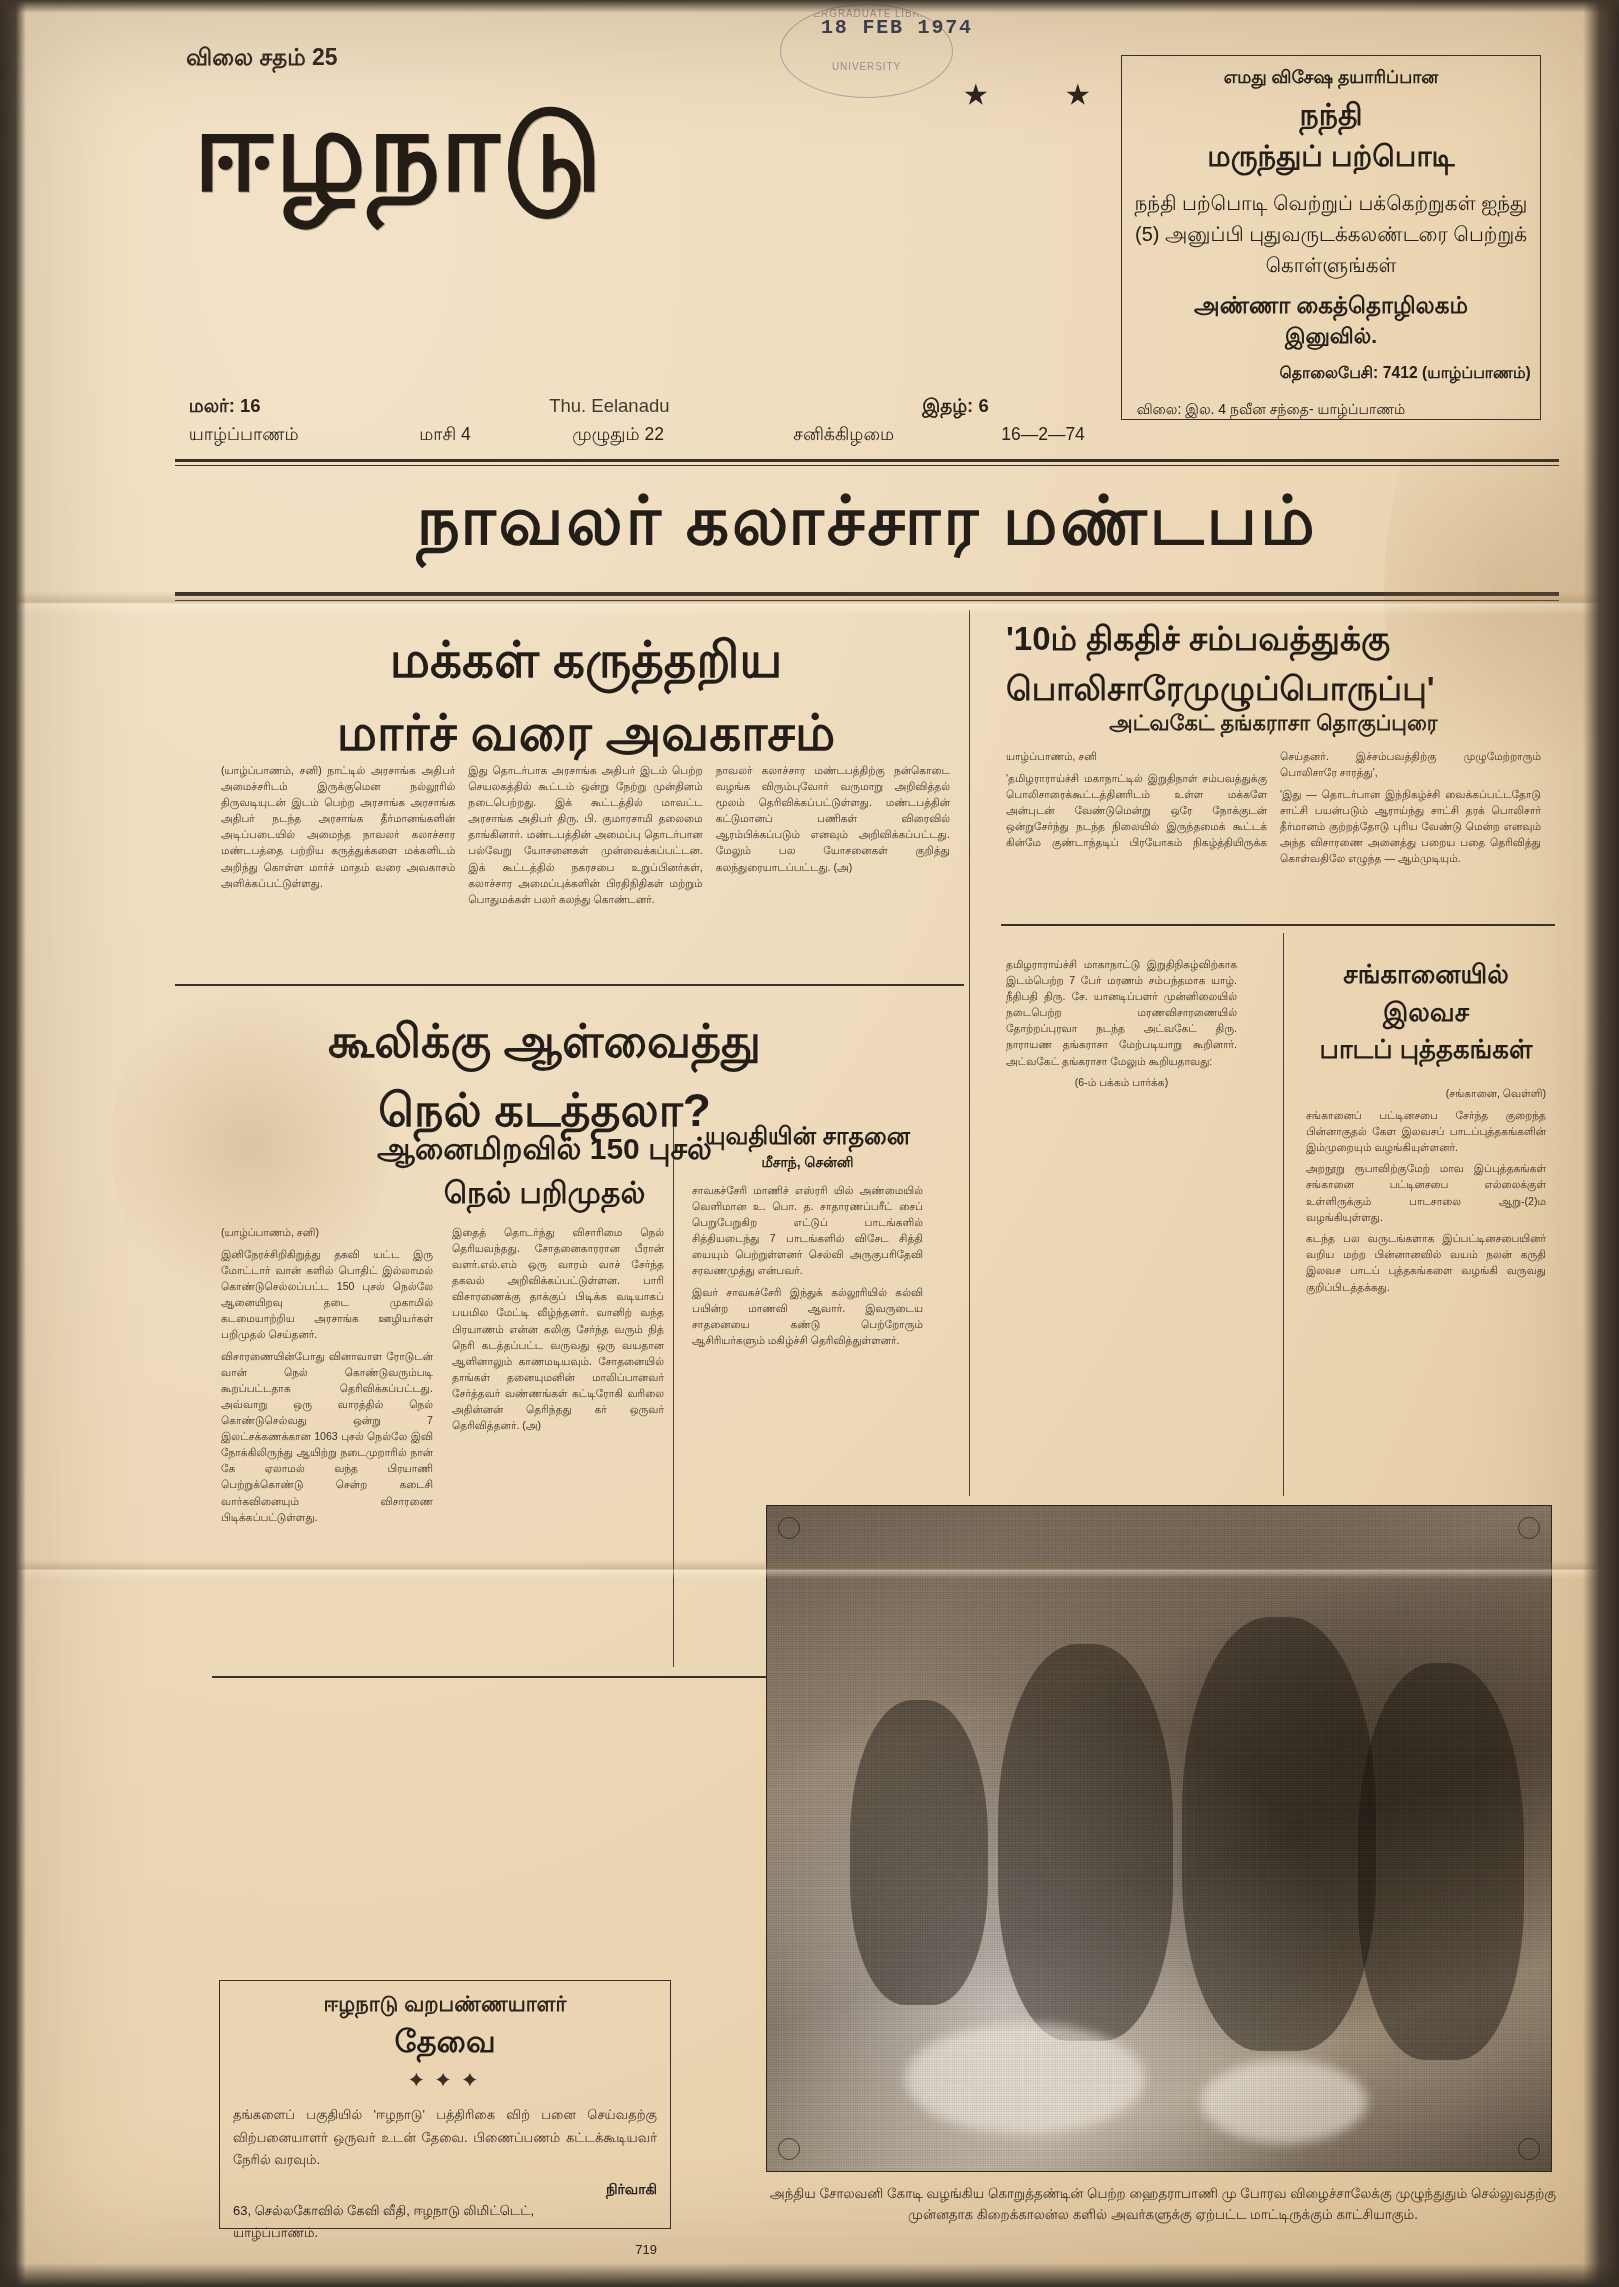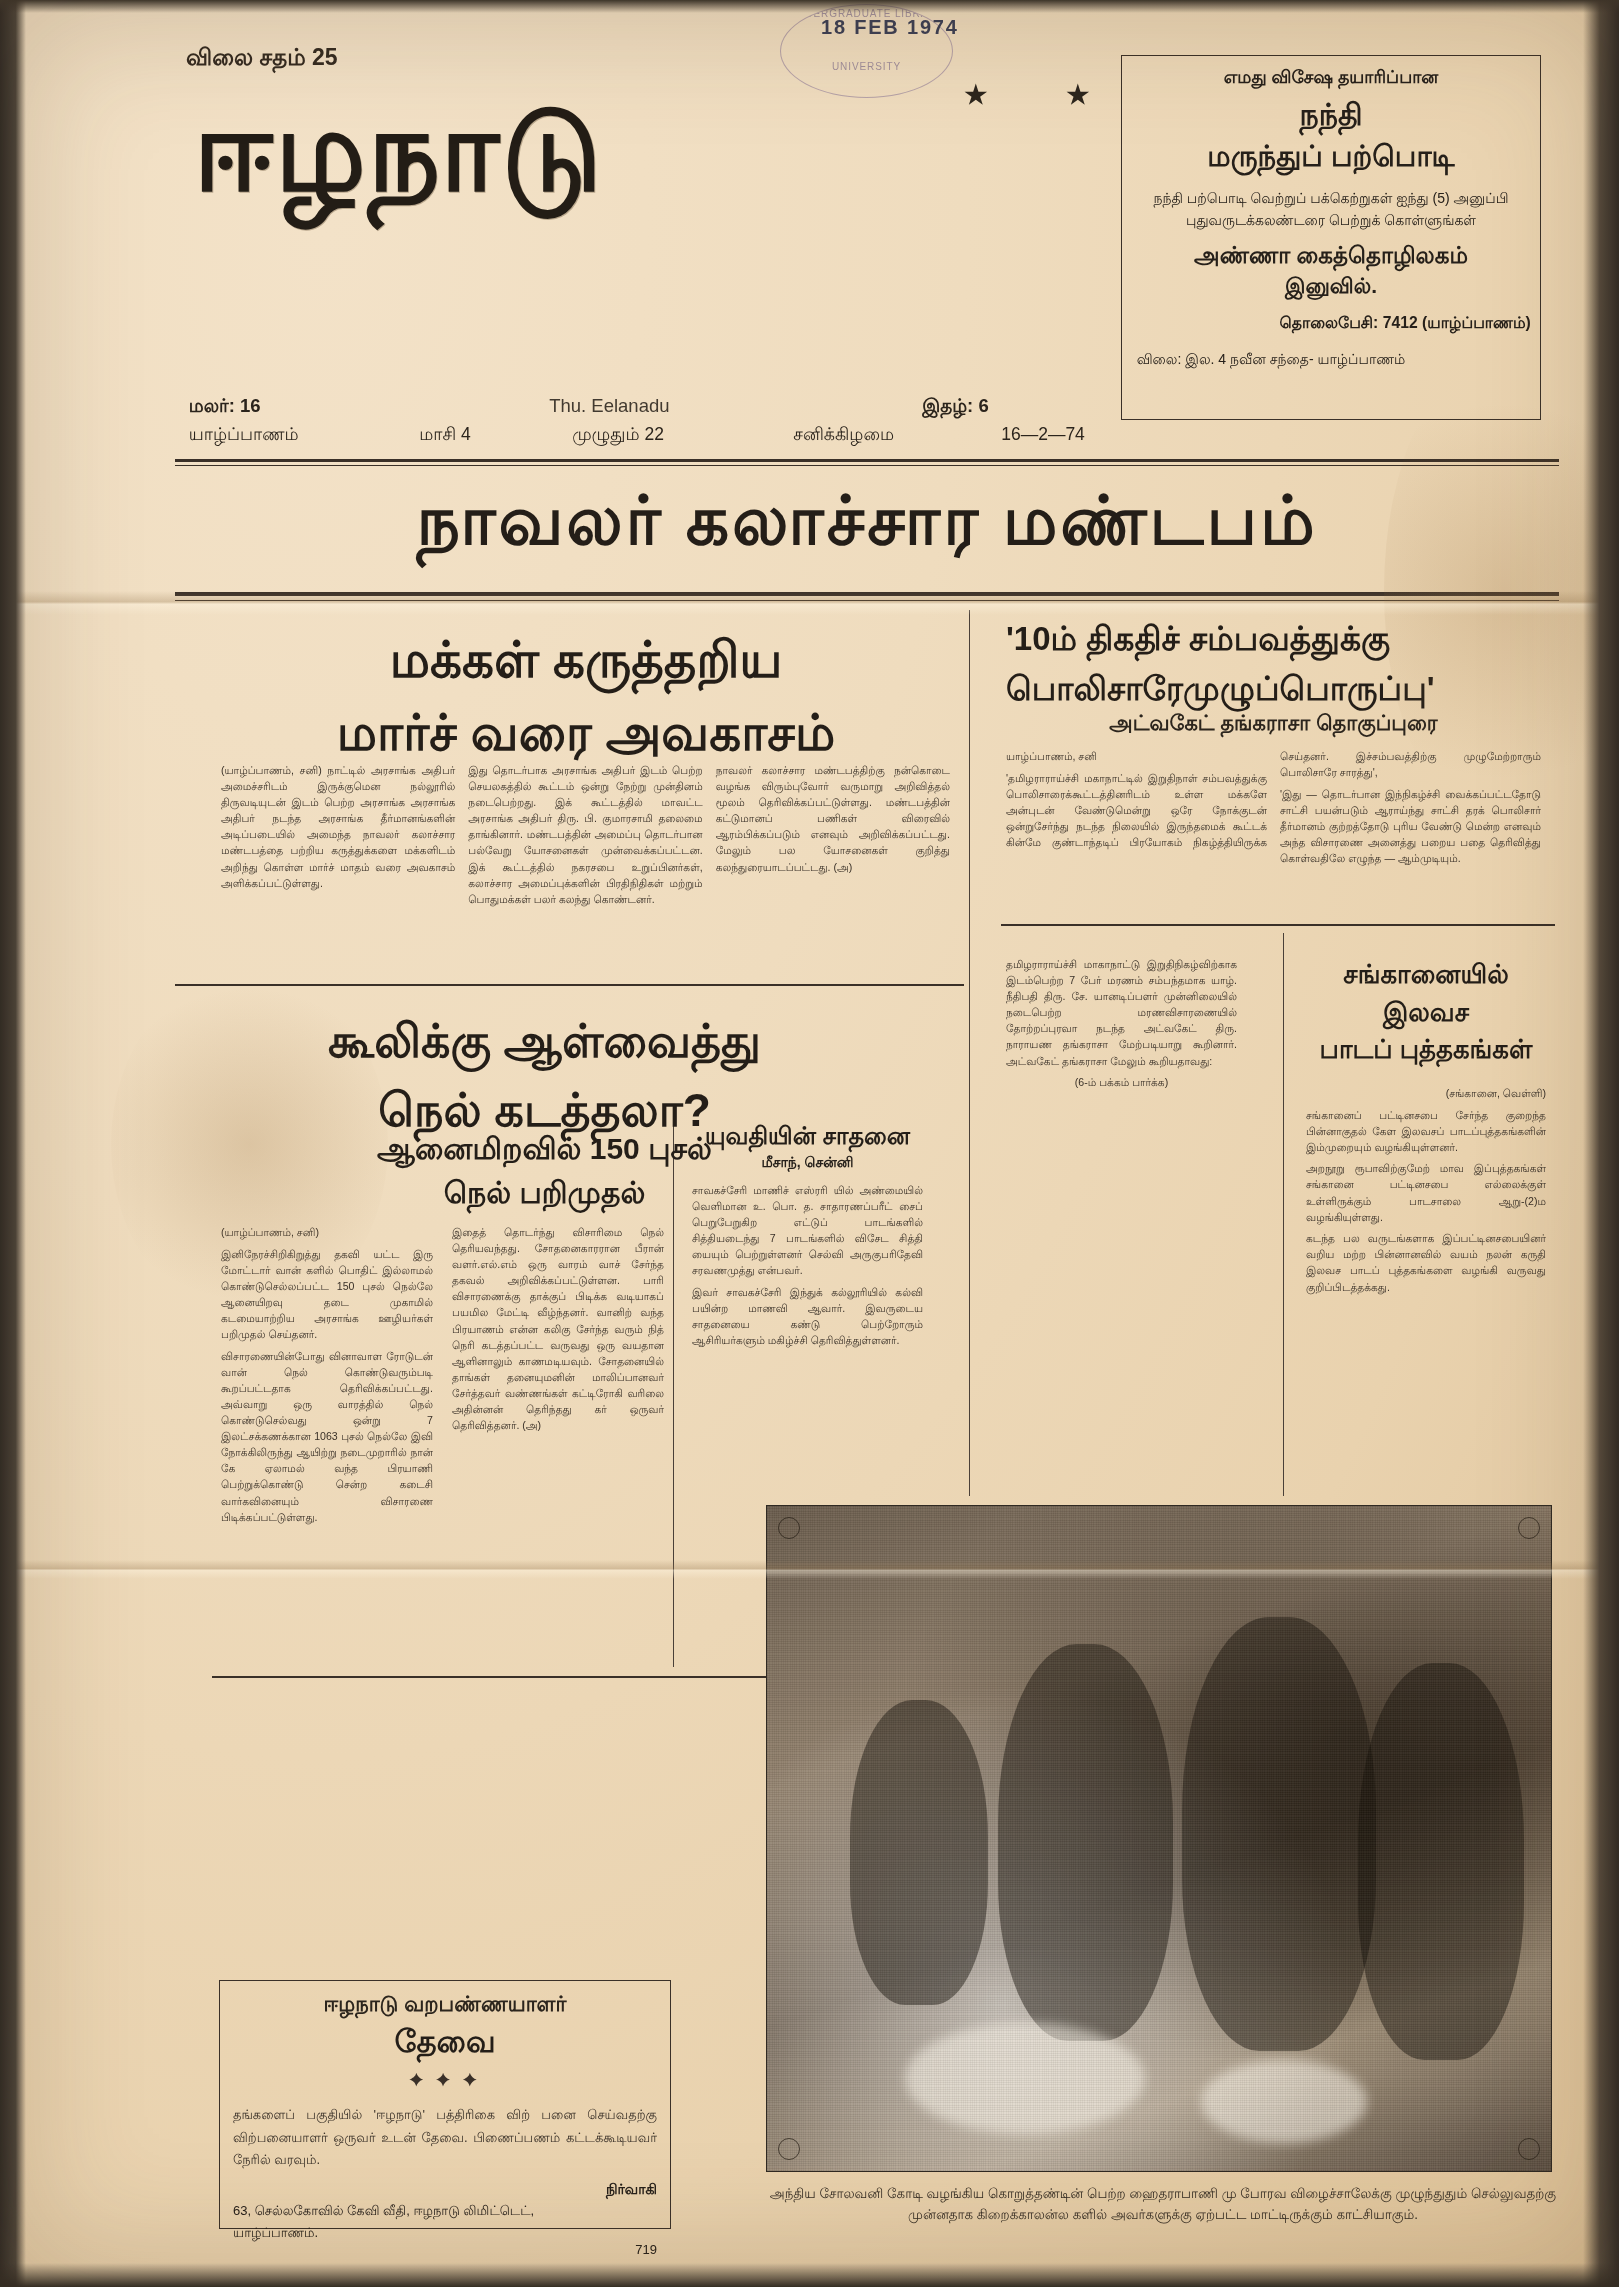--- a/index.html
+++ b/index.html
@@ -61,21 +61,21 @@
   .sheet{
     position:absolute;
     left:175px;top:33px;width:1394px;height:2215px;
     color:#26201a;
     z-index:10;
   }
 
   
   .stamp-date{
     position:absolute;left:646px;top:-16.6px;
-    font-family:Liberation Sans, sans-serif;
+    font-family:Liberation Mono, monospace;
     font-size:20px;letter-spacing:1.8px;color:#3b3f55;
     font-weight:bold;
     text-align:center;
   }
   .stamp-ring{
     position:absolute;left:605px;top:-29.5px;width:171px;height:92px;
     border:1.8px solid rgba(110,90,140,.45);
     border-radius:50%;
     color:rgba(95,78,125,.55);
     font-family:"Liberation Sans", sans-serif;
@@ -115,21 +115,21 @@
     position:absolute;left:946px;top:22px;width:420px;height:365px;
     border:1.8px solid #3a3028;
     text-align:center;
     padding:7.4px 9.2px;
     box-sizing:border-box;
     font-family:"Liberation Sans", sans-serif;
   }
   .ad-l1{font-size:17.5px;font-weight:bold;margin-top:3.7px;}
   .ad-l2{font-size:30px;font-weight:bold;margin-top:9.2px;}
   .ad-l3{font-size:29px;font-weight:bold;margin-top:3.7px;}
-  .ad-body{font-size:14px;line-height:1.55;margin-top:11px;}
+  .ad-body{font-size:20px;line-height:1.55;margin-top:11px;}
   .ad-l4{font-size:23px;font-weight:bold;margin-top:11px;}
   .ad-l5{font-size:21px;font-weight:bold;margin-top:1.8px;}
   .ad-foot{font-size:15.7px;font-weight:bold;margin-top:13px;text-align:right;padding-left:5.5px;}
   .ad-foot2{font-size:14px;margin-top:17px;text-align:left;padding-left:5.5px;}
 
   
   .issue-row{
     position:absolute;left:9.2px;top:362px;width:914px;
     font-family:"Liberation Sans", sans-serif;
     font-size:18.5px;color:#2b241c;

